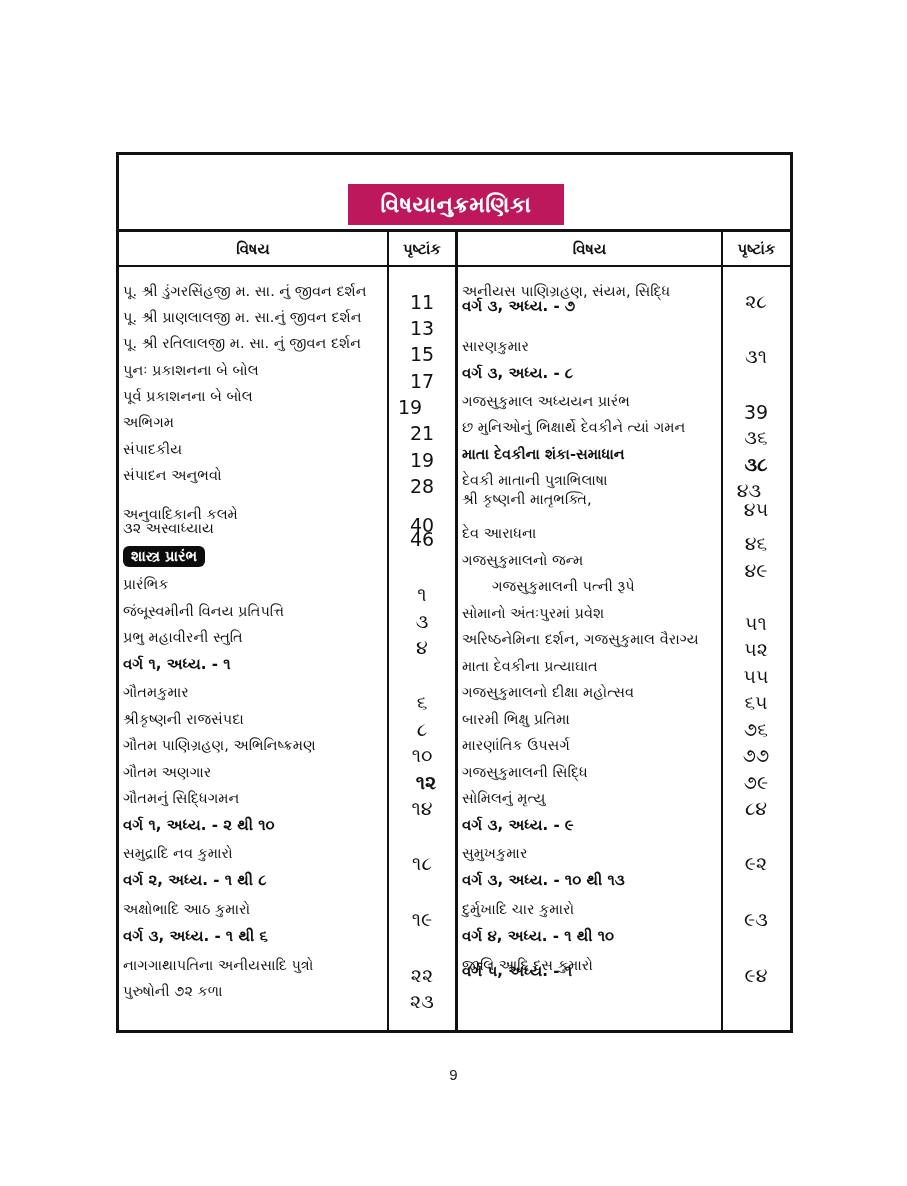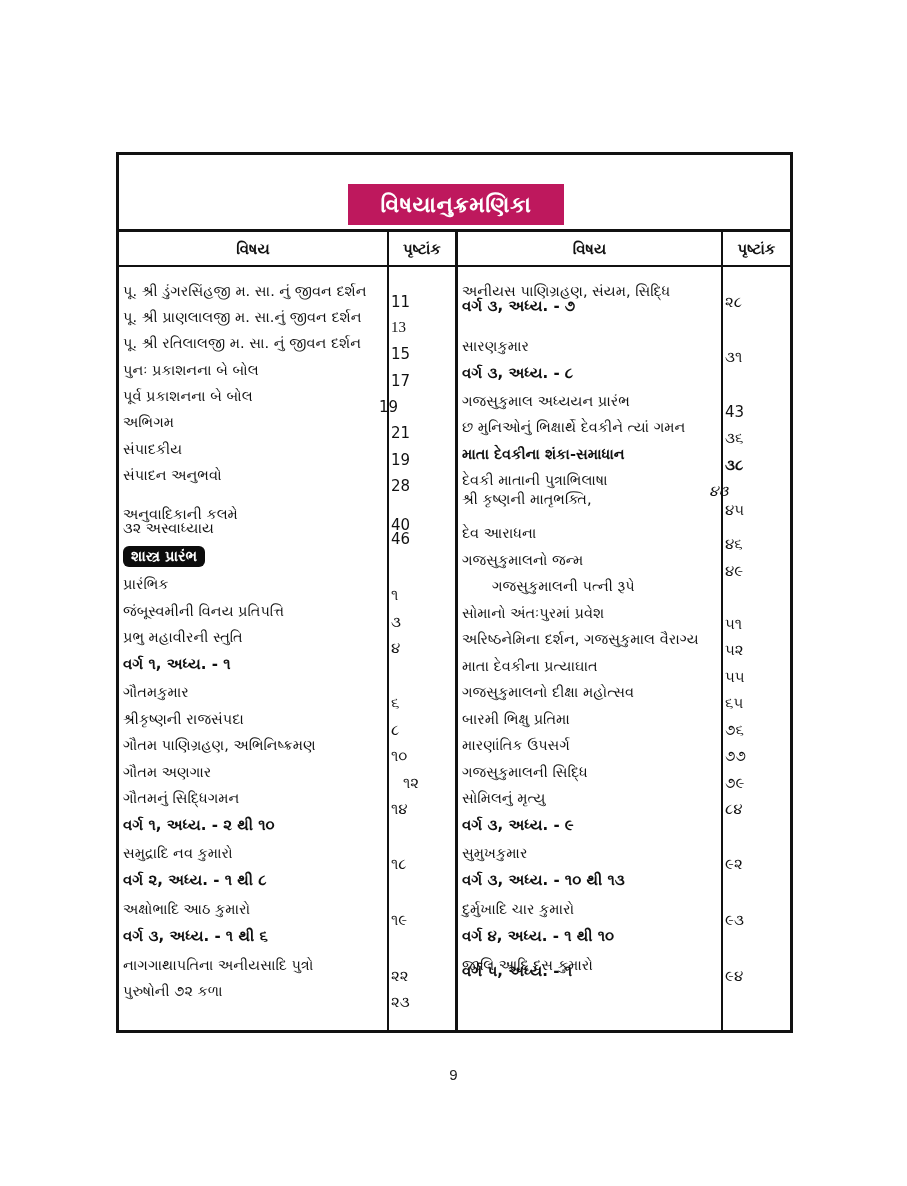--- a/index.html
+++ b/index.html
@@ -16,21 +16,21 @@
                 border-bottom: 2px solid #111; }
   .hcell { position: absolute; top: 0; height: 33px; display: flex; align-items: center;
            justify-content: center; font-weight: bold; font-size: 15px; }
   .vline { position: absolute; width: 2px; background: #111; }
   .vline.thick { width: 3px; }
   .body { position: absolute; left: 0; top: 112px; width: 671px; height: 763px; }
   .col { position: absolute; top: 0; }
   .row { position: absolute; left: 0; display: flex; align-items: center; height: 24px; }
   .row .subject { font-size: 14.5px; white-space: nowrap; }
   .row.bold .subject { font-weight: bold; font-size: 15px; }
-  .row .page { position: absolute; font-size: 15px; text-align: left; margin-top: 21px; }
+  .row .page { position: absolute; font-size: 19px; text-align: center; margin-top: 21px; }
   .pill { background: #0c0c0c; color: #fff; font-weight: bold; font-size: 14.5px;
           padding: 2px 8px; border-radius: 6px; }
   .page-number { position: absolute; left: 0; width: 907px; top: 1066px; text-align: center;
                  font-size: 15px; font-family: "Liberation Sans", sans-serif; color: #222; }
 </style>
 </head>
 <body>
 
 <div class="frame">
   <div class="title-band">
@@ -49,21 +49,21 @@
   <div class="vline" style="left:602px;top:77px;height:798px;"></div>
 
   <div class="body">
     <div class="col" id="col-left" style="left:4px;width:330px;">
         <div class="row" style="top: 12px; width: 100%;">
           <span class="subject">પૂ. શ્રી ડુંગરસિંહજી મ. સા. નું જીવન દર્શન</span>
           <span class="page" style="left: 268px; width: 62px;">11</span>
         </div>
         <div class="row" style="top: 38px; width: 100%;">
           <span class="subject">પૂ. શ્રી પ્રાણલાલજી મ. સા.નું જીવન દર્શન</span>
-          <span class="page" style="left: 268px; width: 62px; font-family: Liberation Serif, serif;">13</span>
+          <span class="page" style="left: 268px; width: 62px;">13</span>
         </div>
         <div class="row" style="top: 64px; width: 100%;">
           <span class="subject">પૂ. શ્રી રતિલાલજી મ. સા. નું જીવન દર્શન</span>
           <span class="page" style="left: 268px; width: 62px;">15</span>
         </div>
         <div class="row" style="top: 91px; width: 100%;">
           <span class="subject">પુનઃ પ્રકાશનના બે બોલ</span>
           <span class="page" style="left: 268px; width: 62px;">17</span>
         </div>
         <div class="row" style="top: 117px; width: 100%;">
@@ -117,21 +117,21 @@
         <div class="row" style="top: 440px; width: 100%;">
           <span class="subject">શ્રીકૃષ્ણની રાજસંપદા</span>
           <span class="page" style="left: 268px; width: 62px;">૮</span>
         </div>
         <div class="row" style="top: 466px; width: 100%;">
           <span class="subject">ગૌતમ પાણિગ્રહણ, અભિનિષ્ક્રમણ</span>
           <span class="page" style="left: 268px; width: 62px;">૧૦</span>
         </div>
         <div class="row" style="top: 493px; width: 100%;">
           <span class="subject">ગૌતમ અણગાર</span>
-          <span class="page" style="left: 280px; width: 62px;">૧૨</span>
+          <span class="page" style="left: 272px; width: 62px; font-weight: bold;">૧૨</span>
         </div>
         <div class="row" style="top: 519px; width: 100%;">
           <span class="subject">ગૌતમનું સિદ્ધિગમન</span>
           <span class="page" style="left: 268px; width: 62px;">૧૪</span>
         </div>
         <div class="row bold" style="top: 546px; width: 100%;">
           <span class="subject">વર્ગ ૧, અધ્ય. - ૨ થી ૧૦</span>
           <span class="page" style="left: 268px; width: 62px;"></span>
         </div>
         <div class="row" style="top: 574px; width: 100%;">
@@ -171,33 +171,33 @@
         <div class="row" style="top: 67px; width: 100%;">
           <span class="subject">સારણકુમાર</span>
           <span class="page" style="left: 263px; width: 62px;">૩૧</span>
         </div>
         <div class="row bold" style="top: 94px; width: 100%;">
           <span class="subject">વર્ગ ૩, અધ્ય. - ૮</span>
           <span class="page" style="left: 263px; width: 62px;"></span>
         </div>
         <div class="row" style="top: 122px; width: 100%;">
           <span class="subject">ગજસુકુમાલ અધ્યયન પ્રારંભ</span>
-          <span class="page" style="left: 263px; width: 62px;">43</span>
+          <span class="page" style="left: 263px; width: 62px;">39</span>
         </div>
         <div class="row" style="top: 148px; width: 100%;">
           <span class="subject">છ મુનિઓનું ભિક્ષાર્થે દેવકીને ત્યાં ગમન</span>
           <span class="page" style="left: 263px; width: 62px;">૩૬</span>
         </div>
         <div class="row" style="top: 175px; width: 100%; font-weight: bold;">
           <span class="subject">માતા દેવકીના શંકા-સમાધાન</span>
           <span class="page" style="left: 263px; width: 62px;">૩૮</span>
         </div>
         <div class="row" style="top: 201px; width: 100%;">
           <span class="subject">દેવકી માતાની પુત્રાભિલાષા</span>
-          <span class="page" style="left: 247px; width: 62px; font-style: italic;">૪૩</span>
+          <span class="page" style="left: 256px; width: 62px;">૪૩</span>
         </div>
         <div class="row" style="top: 220px; width: 100%;">
           <span class="subject">શ્રી કૃષ્ણની માતૃભક્તિ,</span>
           <span class="page" style="left: 263px; width: 62px;">૪૫</span>
         </div>
         <div class="row" style="top: 254px; width: 100%;">
           <span class="subject">દેવ આરાધના</span>
           <span class="page" style="left: 263px; width: 62px;">૪૬</span>
         </div>
         <div class="row" style="top: 281px; width: 100%;">

